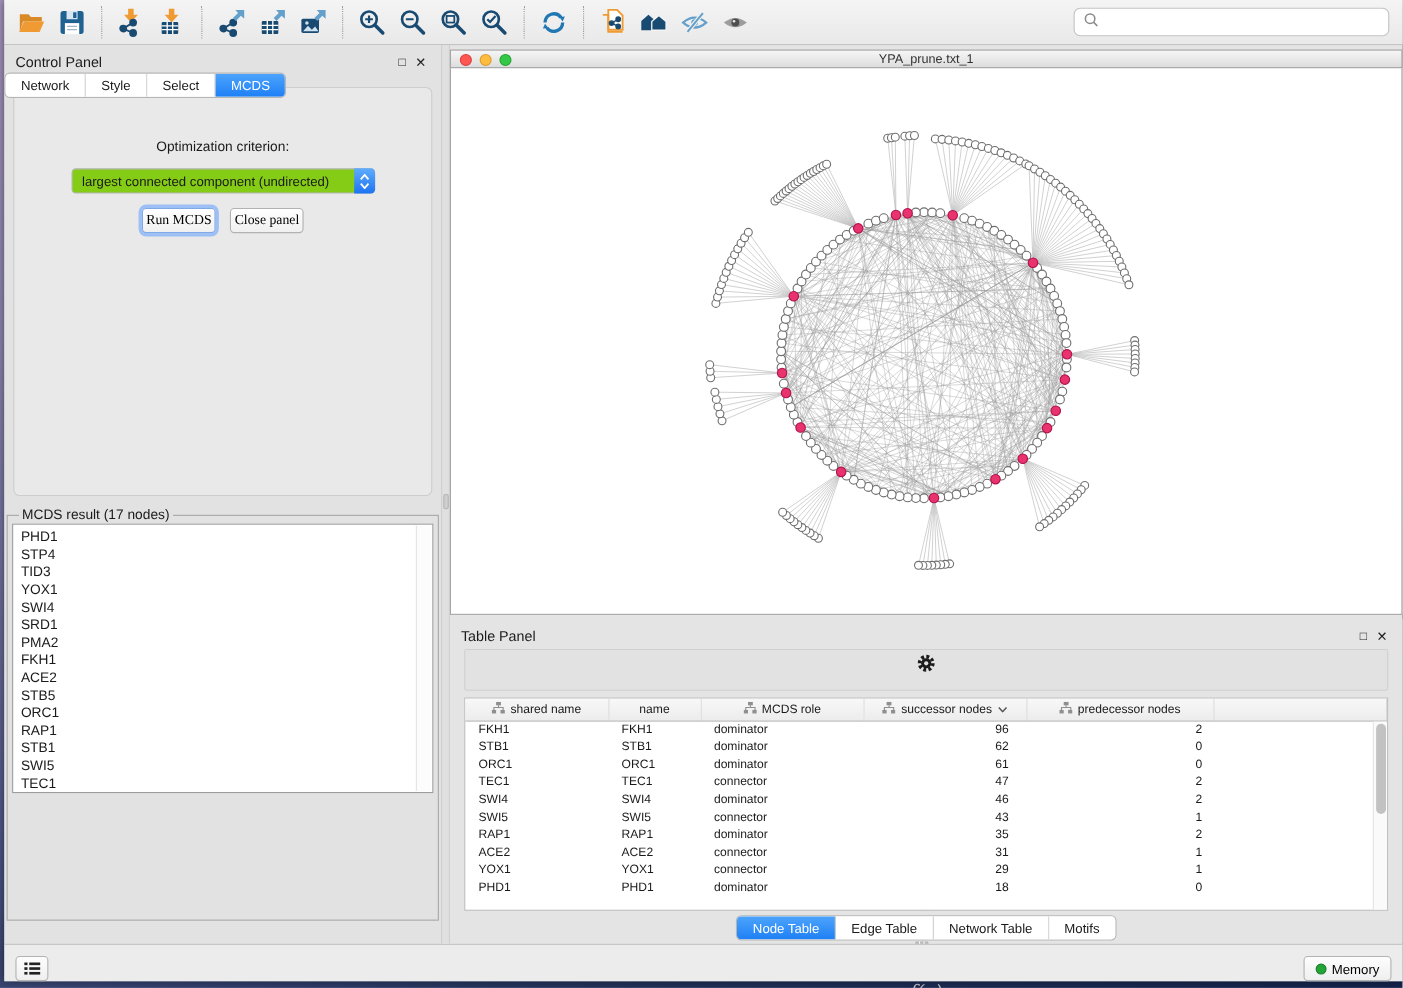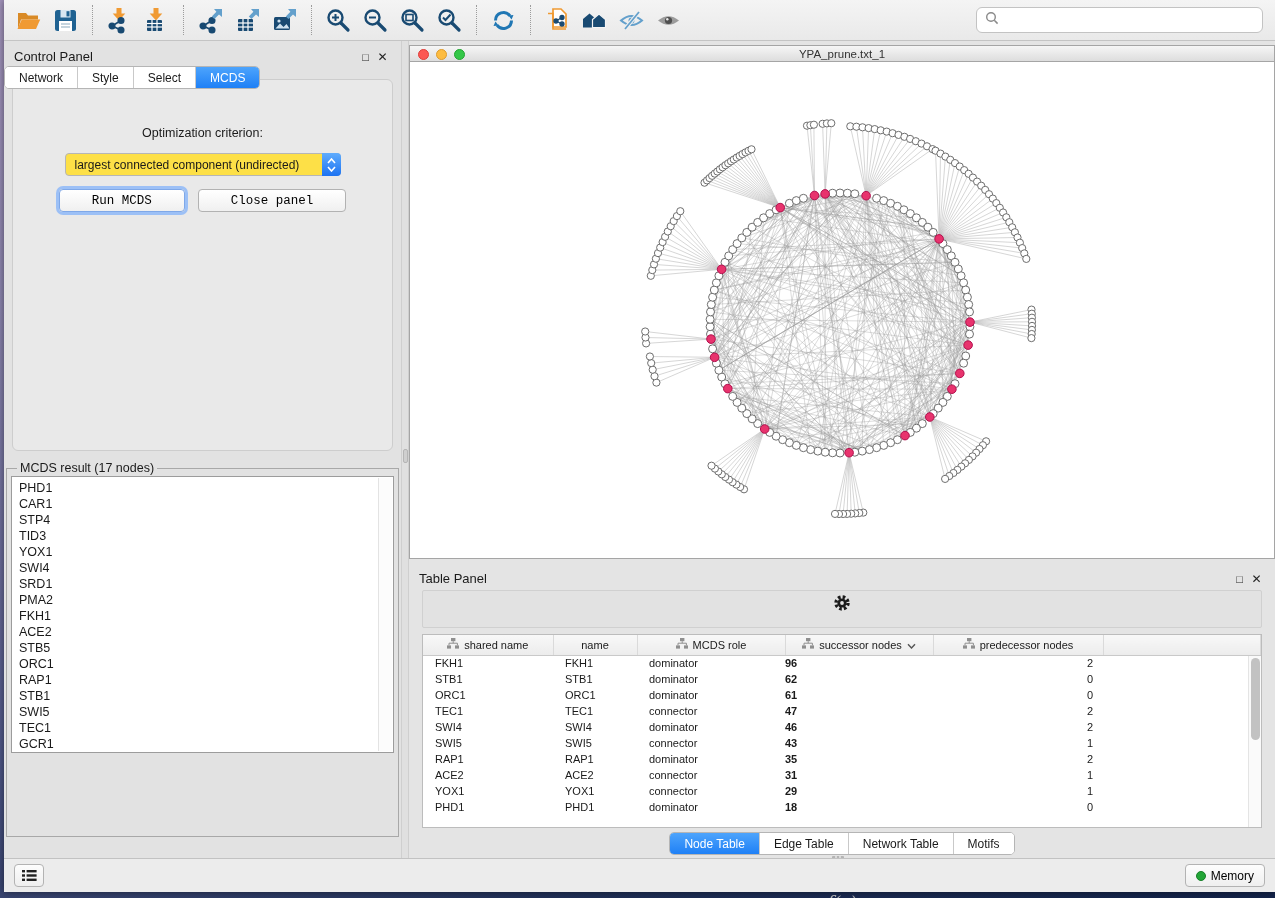--- a/index.html
+++ b/index.html
@@ -43,29 +43,29 @@
   .seg { display:inline-flex; background:#fff; border:1px solid #b5b5b5; border-radius:5px; overflow:hidden; height:23px; }
   .seg-item { padding:3px 14px; font-size:12px; line-height:16px; border-right:1px solid #c9c9c9; background:#fff; cursor:default; white-space:nowrap; }
   .seg-item:last-child { border-right:none; }
   .seg-item.active { background:linear-gradient(#4da4fc,#1f80f6); color:#fff; }
   .cp-inner {
     margin:-10px 8px 0; height:372px; background:#e9e9e9;
     border:1px solid #cdcdcd; border-radius:6px; padding-top:34px; text-align:center;
   }
   .opt-label { font-size:12.5px; margin-top:12px; }
   .dropdown {
-    width:276px; height:23px; margin:13px auto 0; background:#fde047; border:1px solid #b6b6b6; border-radius:4px;
+    width:276px; height:23px; margin:13px auto 0; background:#84cc16; border:1px solid #b6b6b6; border-radius:4px;
     display:flex; align-items:center; font-size:12px; padding-left:9px; cursor:default; position:relative;
   }
   .dropdown .dval { white-space:nowrap; }
   .stepper { position:absolute; right:-1px; top:-1px; bottom:-1px; width:19px; background:linear-gradient(#5facfd,#1d73f2); border-radius:0 4px 4px 0;
     display:flex; flex-direction:column; align-items:center; justify-content:center; gap:2px; }
   .stepper svg { display:block; }
   .btn-row { display:flex; justify-content:center; gap:13px; margin-top:13px; }
-  .mac-btn { font-family:Liberation Mono, monospace; font-size:12.5px; padding:3px 32px; height:23px; background:linear-gradient(#ffffff,#f0f0f0);
+  .mac-btn { font-family:Liberation Serif, serif; font-size:12.5px; padding:3px 3px; height:23px; background:linear-gradient(#ffffff,#f0f0f0);
     border:1px solid #b2b2b2; border-radius:4px; cursor:default; }
   .mac-btn.focus-ring { box-shadow:0 0 0 3px rgba(105,165,255,.6); border-color:#7fa8e8; }
   .mcds-field { margin:10px 2px 0; height:376px; border:1px solid #a8a8a8; padding:1px 4px 4px; background:#e2e2e2; }
   .mcds-field legend { font-size:12.5px; padding:0 3px; margin-left:6px; }
   .listbox { height:100%; background:#fff; border:1px solid #9c9c9c; position:relative; overflow:hidden; padding:3px 0 0 7px; }
   .list-item { font-size:12.5px; line-height:16px; cursor:default; }
   .vtrack { position:absolute; top:1px; right:1px; bottom:1px; width:14px; background:#fcfcfc; border-left:1px solid #e3e3e3; }
   
   .rightcol { flex:1; display:flex; flex-direction:column; min-width:0; }
   .netwin { margin-top:4px; height:514px; flex:0 0 514px; display:flex; flex-direction:column; }
@@ -83,27 +83,27 @@
   .ttool { margin:2px 13px 0; height:38px; background:#e2e2e2; border:1px solid #d0d0d0; border-radius:2px;
     display:flex; align-items:center; padding:0 12px; gap:19px;flex-direction:column; }
   .ttool .ticon { border:none; background:transparent; width:26px; height:26px; display:flex; align-items:center; justify-content:center; cursor:default; padding:0; }
   .fx { font-family:"DejaVu Serif", serif; font-style:italic; font-size:17px; color:#b3b3b3; }
   .tablebox { margin:6px 13px 0; flex:1; background:#fff; border:1px solid #bcbcbc; position:relative; overflow:hidden; }
   table { border-collapse:collapse; width:100%; table-layout:fixed; font-size:11px; }
   thead th { background:linear-gradient(#f8f8f8,#ececec); border-bottom:1px solid #c9c9c9; border-right:1px solid #dadada;
     height:20px; font-weight:normal; font-size:11px; padding:0 4px; white-space:nowrap; overflow:hidden; }
   thead th .hcell { display:flex; align-items:center; justify-content:center; gap:5px; }
   tbody td { height:16px; padding:0 0 0 12px; white-space:nowrap; overflow:hidden; cursor:default; }
-  tbody td.num1 { text-align:left; padding:0 16px 0 0;font-weight:bold; }
+  tbody td.num1 { text-align:right; padding:0 16px 0 0; }
   tbody td.num2 { text-align:right; padding:0 10px 0 0; }
   .vscroll { position:absolute; top:21px; right:0; bottom:0; width:13px; background:#fafafa; border-left:1px solid #e4e4e4; }
   .vscroll .thumb { position:absolute; top:2px; left:2px; width:9px; height:82px; background:#c2c2c2; border-radius:5px; }
   .bottom-tabs { height:30px; display:flex; justify-content:center; align-items:center; }
   
-  .statusbar { flex:0 0 34px; background:#ececec; border-top:1px solid #c2c2c2; display:flex; align-items:center; padding:0 10px; }
+  .statusbar { flex:0 0 34px; background:#ececec; border-top:1px solid #c2c2c2; display:flex; align-items:flex-end; padding:0 10px; }
   .sb-btn { height:23px; border:1px solid #b3b3b3; border-radius:4px; background:linear-gradient(#fdfdfd,#efefef);
     display:flex; align-items:center; justify-content:center; gap:5px; cursor:default; font-size:12px; font-family:"Liberation Sans",sans-serif; }
   .sb-btn.iconic { width:30px; }
   .sb-spacer { flex:1; }
   .memdot { width:10px; height:10px; border-radius:50%; background:#23a637; border:1px solid #188029; }
 </style>
 </head>
 <body>
 
 <div class="app">
@@ -314,36 +314,34 @@
         <div class="btn-row">
           <button class="mac-btn focus-ring">Run MCDS</button>
           <button class="mac-btn">Close panel</button>
         </div>
       </div>
       <fieldset class="mcds-field">
         <legend>MCDS result (17 nodes)</legend>
         <div class="listbox">
           <div id="mcds-list">
               <div class="list-item">PHD1</div>
-              <div class="list-item">CAR1</div>
               <div class="list-item">STP4</div>
               <div class="list-item">TID3</div>
               <div class="list-item">YOX1</div>
               <div class="list-item">SWI4</div>
               <div class="list-item">SRD1</div>
               <div class="list-item">PMA2</div>
               <div class="list-item">FKH1</div>
               <div class="list-item">ACE2</div>
               <div class="list-item">STB5</div>
               <div class="list-item">ORC1</div>
               <div class="list-item">RAP1</div>
               <div class="list-item">STB1</div>
               <div class="list-item">SWI5</div>
               <div class="list-item">TEC1</div>
-              <div class="list-item">GCR1</div>
             </div>
           <div class="vtrack"></div>
         </div>
       </fieldset>
     </div>
 
     <div class="splitter">
         <div class="grip"></div>
       </div>
 

